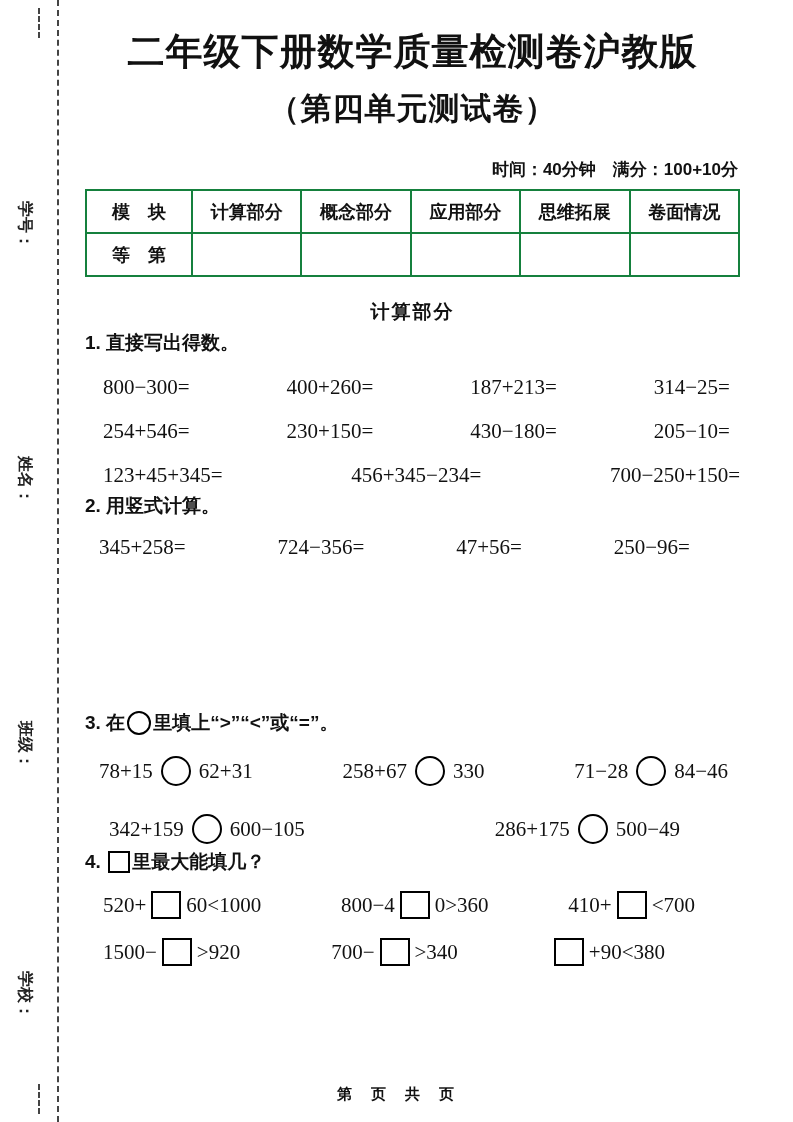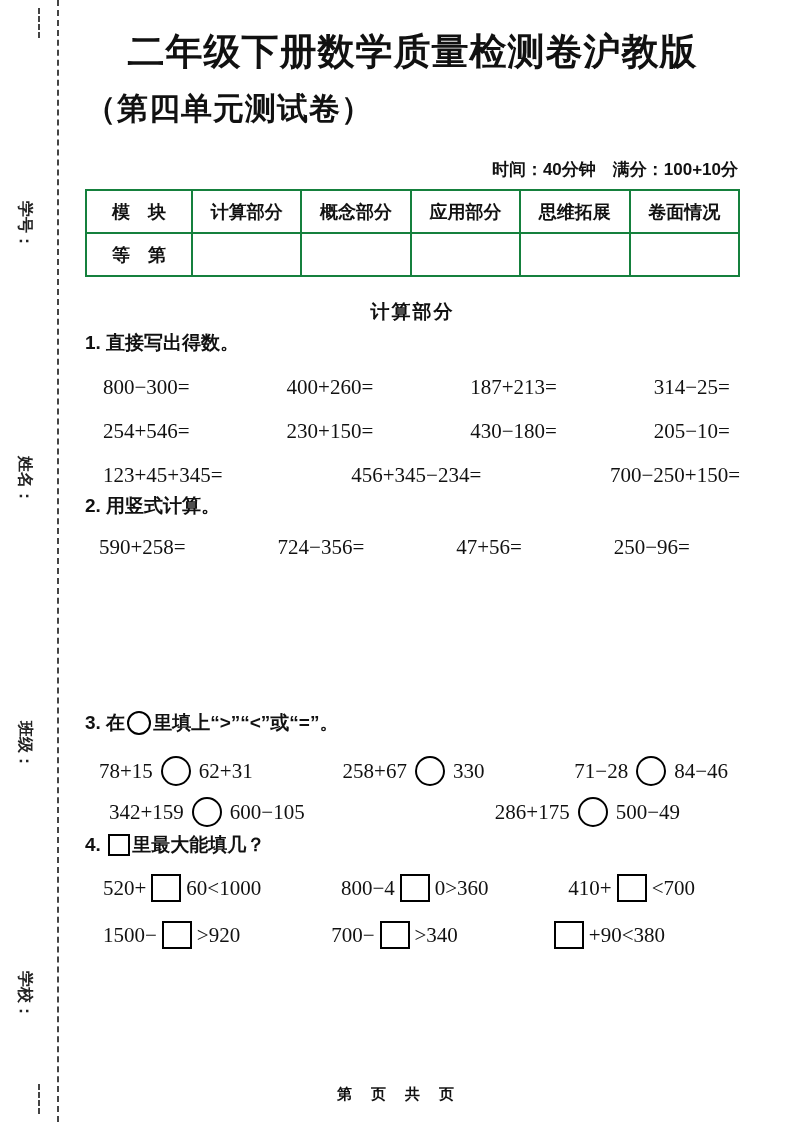--- a/index.html
+++ b/index.html
@@ -31,21 +31,21 @@
     text-align: center; white-space: nowrap; line-height: 20px;
   }
   .content {
     position: absolute; left: 85px; top: 30px; width: 655px;
   }
   .title {
     font-size: 37px; font-weight: bold; text-align: center;
     letter-spacing: 1px; line-height: 1.2; 
   }
   .subtitle {
-    font-size: 31px; font-weight: bold; text-align: left;
+    font-size: 31px; font-weight: bold; text-align: center;
     margin-top: 14px; letter-spacing: 1px;
   }
   .time-info {
     margin-top: 28px; text-align: right;
     font-size: 17px; font-weight: bold; padding-right: 2px;
   }
   table.score {
     margin-top: 8px; width: 100%; border-collapse: collapse;
     table-layout: fixed;
   }
@@ -64,21 +64,21 @@
   .expr, .expr-row { font-family: "Liberation Serif", "DejaVu Serif", serif; }
   .expr-row {
     display: flex; justify-content: space-between;
     font-size: 21px; margin-top: 19px; align-items: center;
   }
   .r-pad18 { padding-left: 18px; padding-right: 10px; }
   .r-pad3  { padding-left: 18px; padding-right: 0px;  }
   .q2-row  { padding-left: 14px; padding-right: 50px; margin-top: 16px; }
   .work-space { height: 145px; }
   .q3-row1 { padding-left: 14px; padding-right: 12px; margin-top: 20px; }
-  .q3-row2 { padding-left: 24px; padding-right: 60px; margin-top: 11px; text-align: right; }
+  .q3-row2 { padding-left: 24px; padding-right: 60px; margin-top: 28px; text-align: right; }
   .q4-row1 { padding-left: 18px; padding-right: 45px; margin-top: 16px; }
   .q4-row2 { padding-left: 18px; padding-right: 75px; }
   .pair { display: inline-flex; align-items: center; }
   .circle {
     display: inline-block; width: 30px; height: 30px;
     border: 2px solid #000; border-radius: 50%;
     margin: 0 8px; flex: none;
   }
   .inline-circle {
     display: inline-block; width: 24px; height: 24px;
@@ -164,21 +164,21 @@
       <span class="expr">205−10=</span>
     </div>
     <div class="expr-row r-pad3">
       <span class="expr">123+45+345=</span>
       <span class="expr">456+345−234=</span>
       <span class="expr">700−250+150=</span>
     </div>
 
     <div class="q-label">2. 用竖式计算。</div>
     <div class="expr-row q2-row">
-      <span class="expr">590+258=</span>
+      <span class="expr">345+258=</span>
       <span class="expr">724−356=</span>
       <span class="expr">47+56=</span>
       <span class="expr">250−96=</span>
     </div>
     <div class="work-space"></div>
 
     <div class="q-label"><span>3. 在</span><span class="inline-circle"></span><span>里填上“&gt;”“&lt;”或“=”。</span></div>
 
     <div class="expr-row q3-row1">
       <span class="pair">

